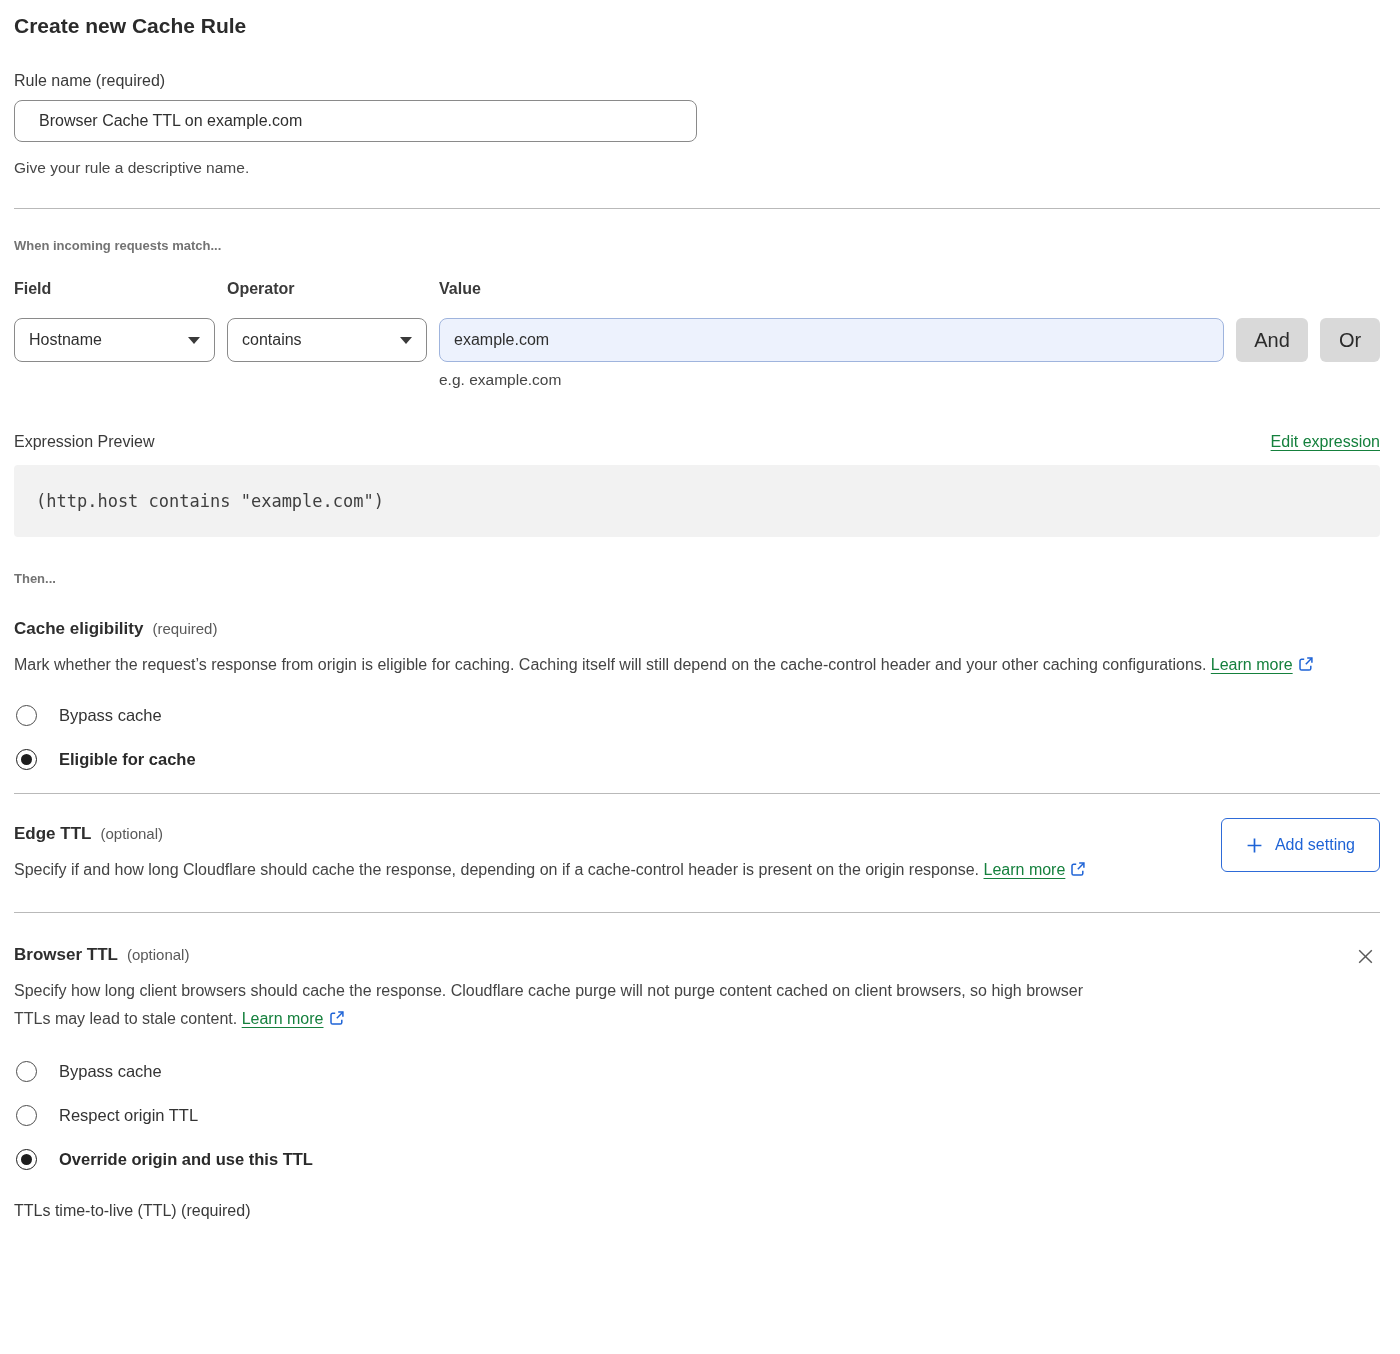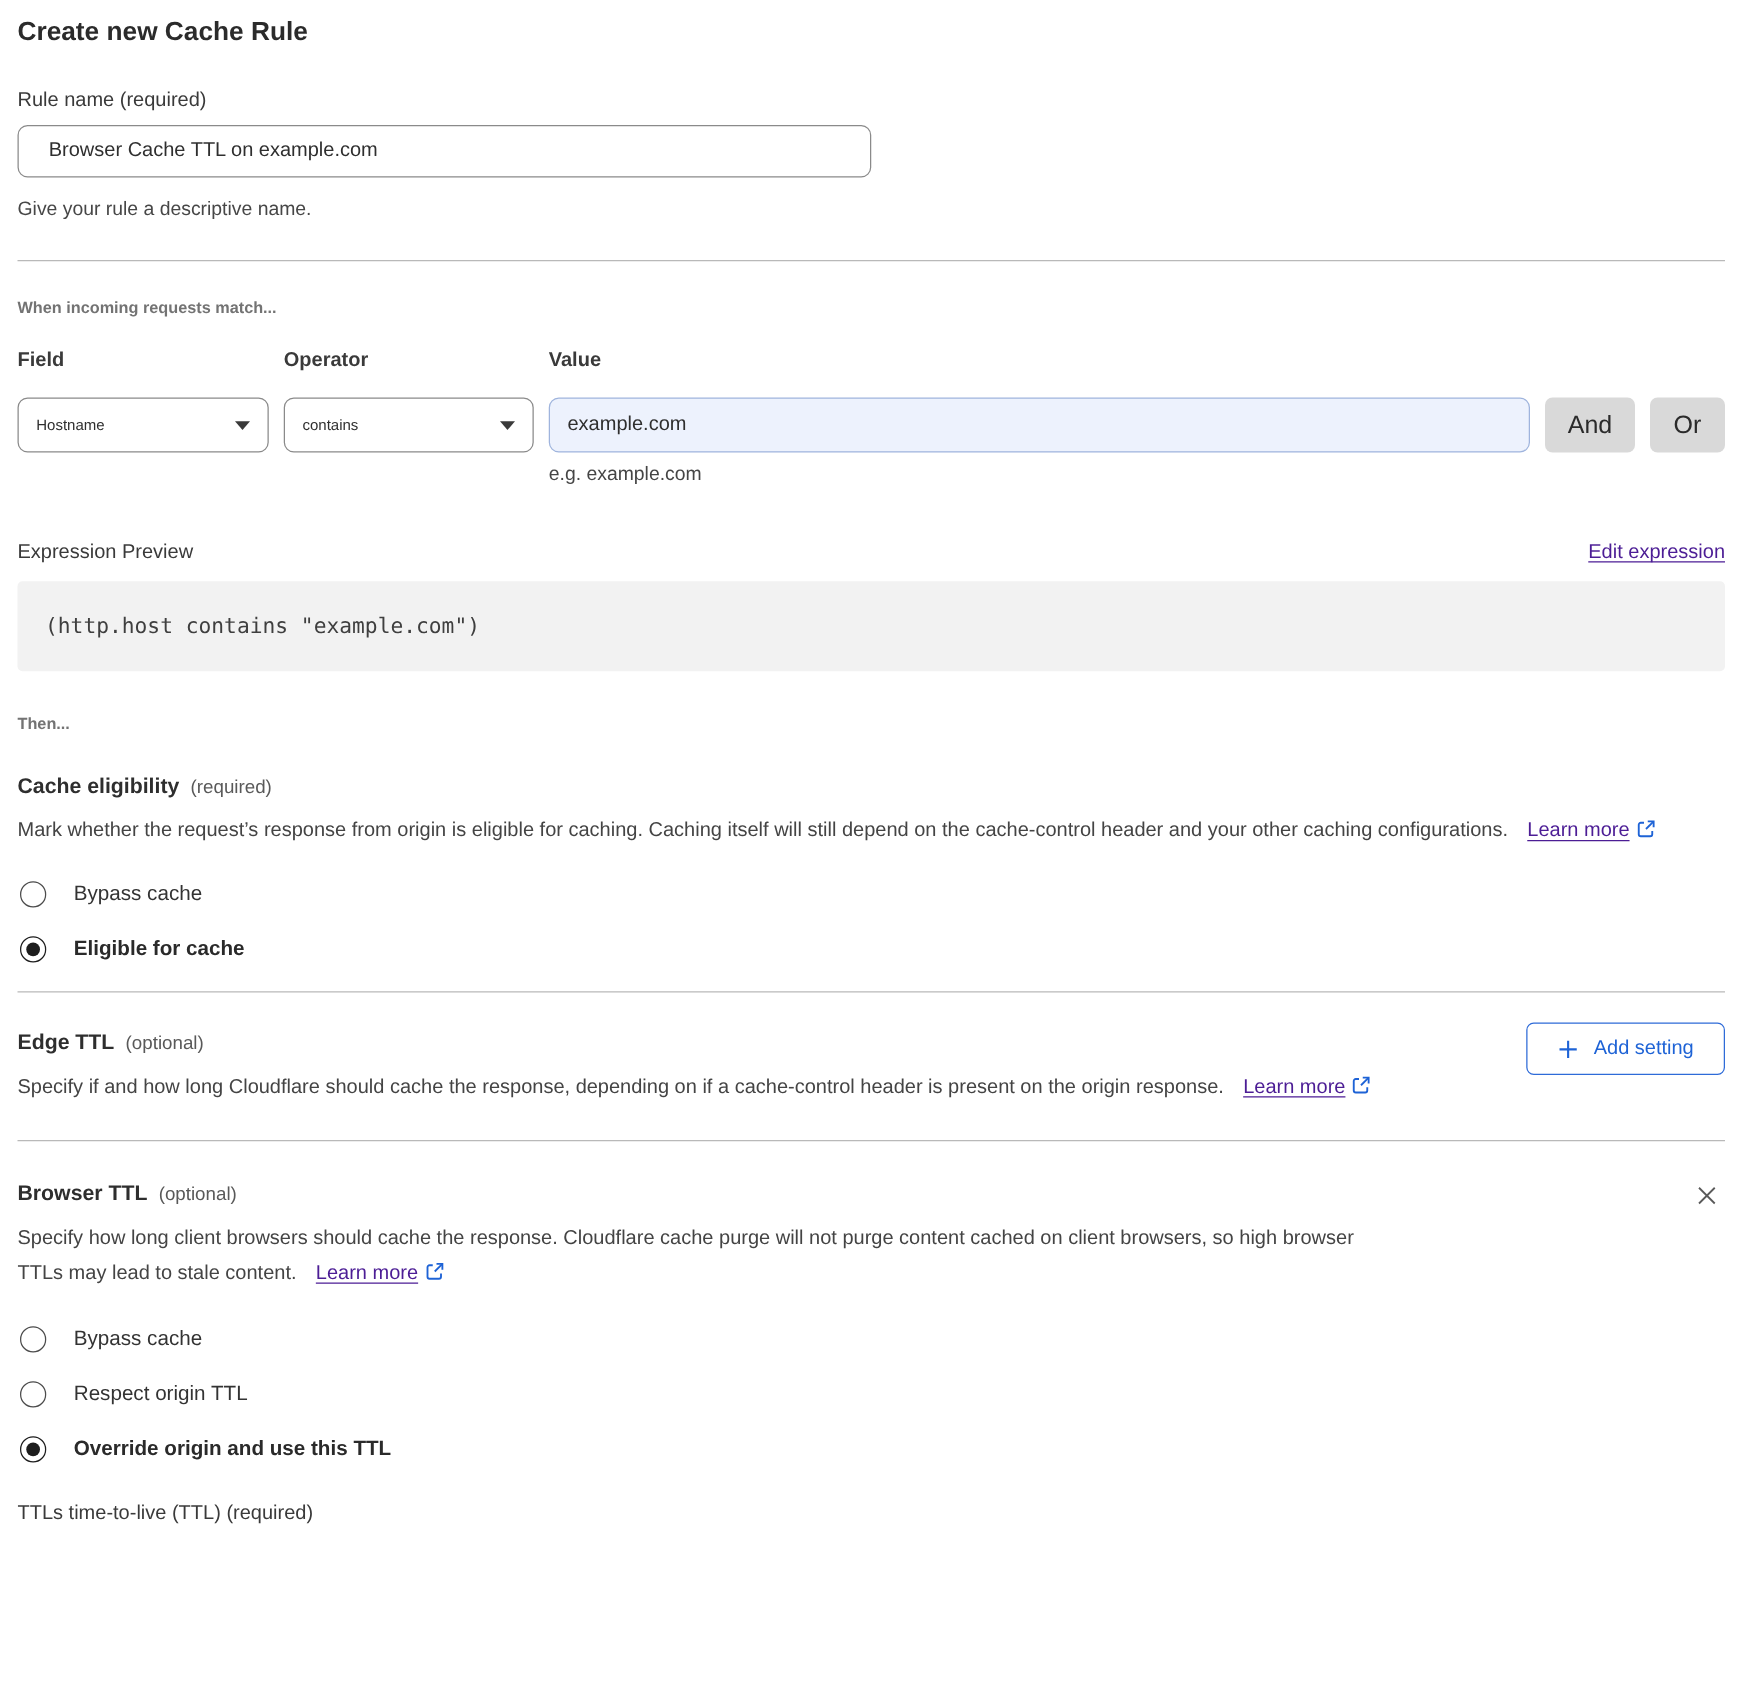--- a/index.html
+++ b/index.html
@@ -36,41 +36,41 @@
     margin-top: 20px;
     display: grid;
     grid-template-columns: 201px 200px 1fr 72px 60px;
     column-gap: 12px;
     align-items: start;
   }
   .match-grid .field-label { margin-bottom: 18px; font-weight: bold; }
   .select-box {
     height: 44px; border: 1px solid #8a8a8a; border-radius: 8px; background: #fff;
     display: flex; align-items: center; justify-content: space-between;
-    padding: 0 14px; font-size: 12px; color: #2f2f2f; cursor: pointer;
+    padding: 0 14px; font-size: 16px; color: #2f2f2f; cursor: pointer;
   }
   .caret-down {
     width: 0; height: 0;
     border-left: 6px solid transparent; border-right: 6px solid transparent;
     border-top: 7px solid #3a3a3a;
   }
   .value-input {
     height: 44px; width: 100%; border: 1px solid #9fb4dd; border-radius: 8px;
     background: #edf2fd; font-family: "Liberation Sans", sans-serif;
     font-size: 16px; color: #2f2f2f; padding: 0 14px; outline: none;
   }
   .gray-btn {
     height: 44px; border: none; border-radius: 6px; background: #d9d9d9;
     font-family: "Liberation Sans", sans-serif; font-size: 20px; color: #2b2b2b;
     cursor: pointer; width: 100%;
   }
   .value-helper { grid-column: 3; margin-top: 9px; font-size: 15.5px; color: #454545; }
 
   .expr-row { margin-top: 42px; display: flex; justify-content: space-between; align-items: baseline; }
-  a.link { color: #4c1d95; text-decoration: underline; text-underline-offset: 3px; cursor: pointer; font-size: 16px; margin-left: 11px; }
+  a.link { color: #15803d; text-decoration: underline; text-underline-offset: 3px; cursor: pointer; font-size: 16px; }
   .code-block {
     margin-top: 12px; background: #f2f2f2; border-radius: 4px; height: 72px;
     display: flex; align-items: center; padding: 0 22px;
     font-family: "DejaVu Sans Mono", monospace; font-size: 17px; color: #3f3f3f;
   }
 
   .then-heading { margin-top: 30px; }
   .elig-header { margin-top: 28px; }
 
   .desc { margin-top: 12px; font-size: 16px; color: #444; line-height: 28px; }
@@ -88,21 +88,21 @@
   }
   .radio-label { margin-left: 22px; font-size: 16.5px; color: #333; }
   .radio-row.checked .radio-label { font-weight: 700; color: #2a2a2a; }
 
   .setting-section { margin-top: 30px; position: relative; }
   .setting-desc { max-width: 1095px; }
   .browser-desc { max-width: 1085px; }
 
   .add-setting-btn {
     position: absolute; right: 0; top: -6px;
-    height: 42px; padding: 0 24px; background: #fff;
+    height: 54px; padding: 0 24px; background: #fff;
     border: 1px solid #2e6bd8; border-radius: 6px; color: #1e63d6;
     font-family: "Liberation Sans", sans-serif; font-size: 16px; cursor: pointer;
     display: inline-flex; align-items: center; gap: 12px;
   }
   .close-btn {
     position: absolute; right: 2px; top: -2px; width: 26px; height: 26px;
     background: none; border: none; cursor: pointer; color: #5a5a5a;
     display: flex; align-items: center; justify-content: center;
   }
 

